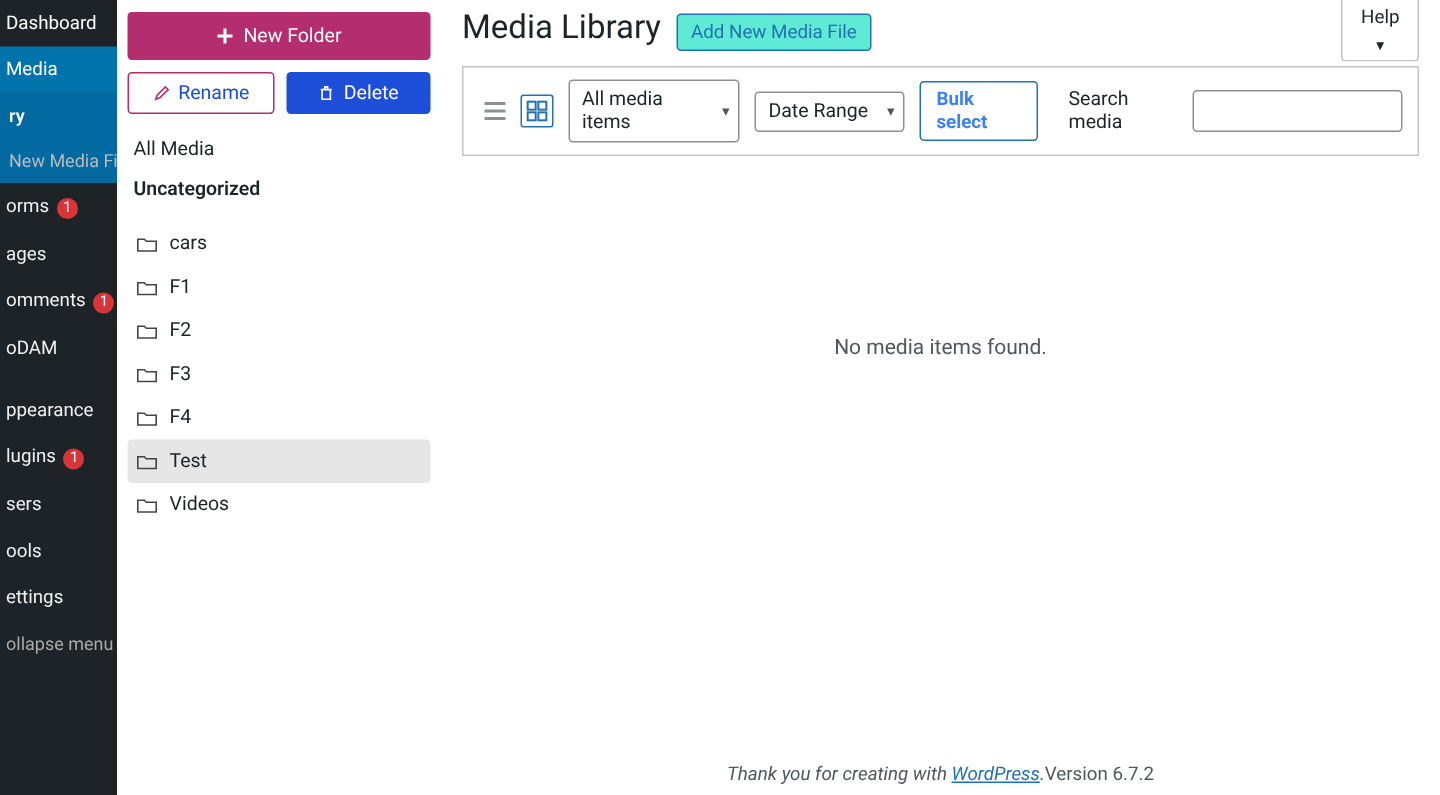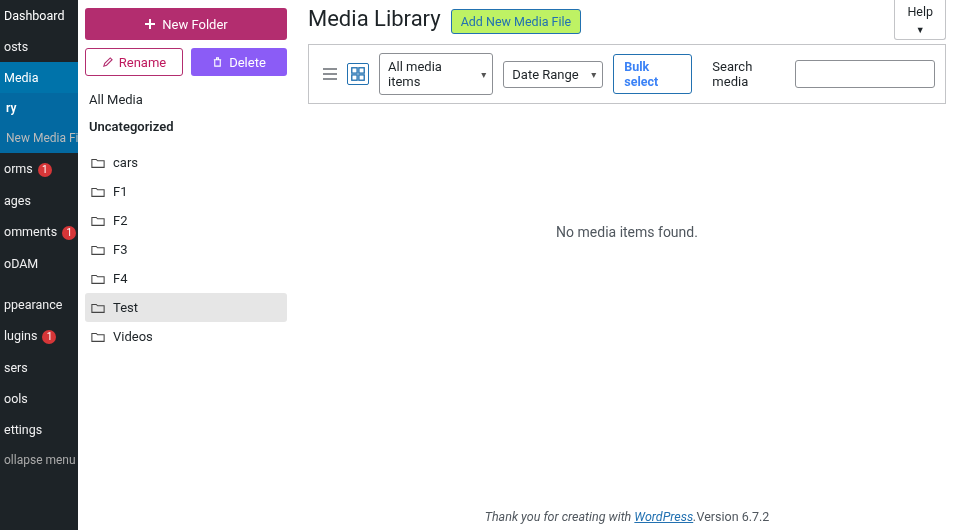--- a/index.html
+++ b/index.html
@@ -23,33 +23,33 @@
     .sidebar-item.sub { background: #0369a1; padding-left: 6px; color: #bbb; font-size: 12px; }
     .sidebar-item.sub.active { color: #fff; font-weight: 600; }
     .sidebar-item .badge { display: inline-block; background: #d63638; color: #fff; border-radius: 9px; font-size: 10px; min-width: 14px; height: 14px; line-height: 14px; text-align: center; margin-left: 2px; padding: 0 3px; }
     .sidebar-item.collapse { background: #1d2327; font-size: 12px; color: #aaa; text-align: center; }
     .main { flex: 1; display: flex; position: relative; }
     .folder-col { width: 216px; padding: 8px 7px 0 7px; flex-shrink: 0; }
     .btn { display: flex; align-items: center; justify-content: center; gap: 6px; height: 32px; border-radius: 3px; font-size: 13px; cursor: pointer; }
     .btn-newfolder { background: #b32d6f; color: #fff; margin-bottom: 8px; }
     .folder-actions { display: flex; gap: 8px; margin-bottom: 10px; }
     .folder-actions .btn { flex: 1; height: 28px; }
-    .btn-rename { border: 1px solid #b32d6f; color: #be185d; background: #fff; }
-    .btn-delete { background: #8b5cf6; color: #fff; align-items: center; }
+    .btn-rename { border: 1px solid #b32d6f; color: #1d4ed8; background: #fff; }
+    .btn-delete { background: #1d4ed8; color: #fff; align-items: center; }
     .folder-root { padding: 6px 4px; font-size: 13px; cursor: pointer; }
     .folder-root.strong { font-weight: 600; margin-bottom: 8px; }
     .folder-list { margin-top: 4px; }
     .folder-row { display: flex; align-items: center; gap: 8px; padding: 7px 8px 7px 6px; border-radius: 3px; cursor: pointer; font-size: 13px; }
     .folder-row.selected { background: #e6e6e6; }
     .folder-icon { width: 14px; height: 14px; }
     .content { flex: 1; display: flex; flex-direction: column; padding: 0 14px; position: relative; }
     .help-tab { position: absolute; right: 14px; top: 0px; border: 1px solid #c3c4c7; border-top: none; background: #fff; padding: 4px 12px; font-size: 12.5px; display: flex; align-items: center; gap: 6px; cursor: pointer; border-radius: 0 0 3px 3px; flex-direction: column; }
     .title-row { display: flex; align-items: baseline; gap: 10px; margin-top: 6px; margin-bottom: 10px; }
     .page-title { font-size: 22px; font-weight: 400; color: #1d2327; }
-    .add-new-btn { border: 1px solid #2271b1; color: #2271b1; padding: 4px 9px; border-radius: 3px; font-size: 12.5px; cursor: pointer; background: #bef264; }
+    .add-new-btn { border: 1px solid #2271b1; color: #2271b1; padding: 4px 9px; border-radius: 3px; font-size: 12.5px; cursor: pointer; background: #5eead4; }
     .toolbar { border: 1px solid #c3c4c7; padding: 8px 10px; display: flex; align-items: center; gap: 10px; }
     .view-toggle { display: flex; gap: 6px; }
     .view-toggle .view { width: 22px; height: 22px; display: flex; align-items: center; justify-content: center; cursor: pointer; }
     .view-toggle .view.active { border: 1px solid #2271b1; border-radius: 2px; color: #2271b1; }
     .view-toggle .view:not(.active) { color: #666; }
     .select-wrap { border: 1px solid #8c8f94; padding: 5px 22px 5px 8px; font-size: 13px; border-radius: 3px; cursor: pointer; position: relative; background: #fff; min-width: 86px; }
     .select-wrap::after { content: "▾"; position: absolute; right: 6px; top: 50%; transform: translateY(-50%); font-size: 10px; color: #555; }
     .select-wrap.date { min-width: 100px; }
     .bulk-select-btn { border: 1px solid #2271b1; color: #3b82f6; padding: 4px 10px; border-radius: 3px; font-size: 12.5px; cursor: pointer; background: #fff; font-weight: bold; }
     .toolbar-spacer { flex: 1; }
@@ -60,21 +60,20 @@
     .footer .version { font-style: normal; color: #50575e; }
     .footer a { color: #2271b1; text-decoration: underline; }
     svg { display: block; }
   </style>
 </head>
 <body>
 
 <div class="root">
   <div class="sidebar">
     <div class="sidebar-item dashboard">Dashboard</div>
-    <div class="sidebar-item">osts</div>
     <div class="sidebar-item media-group">Media</div>
     <div class="sidebar-item sub active">ry</div>
     <div class="sidebar-item sub">New Media File</div>
     <div class="sidebar-item">
       <span>orms</span>
       <span class="badge">1</span>
     </div>
     <div class="sidebar-item">ages</div>
     <div class="sidebar-item">
       <span>omments</span>

